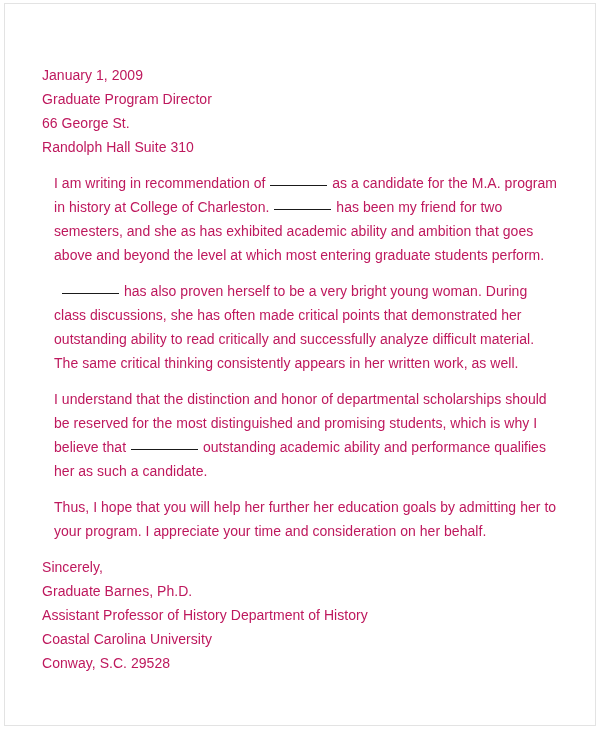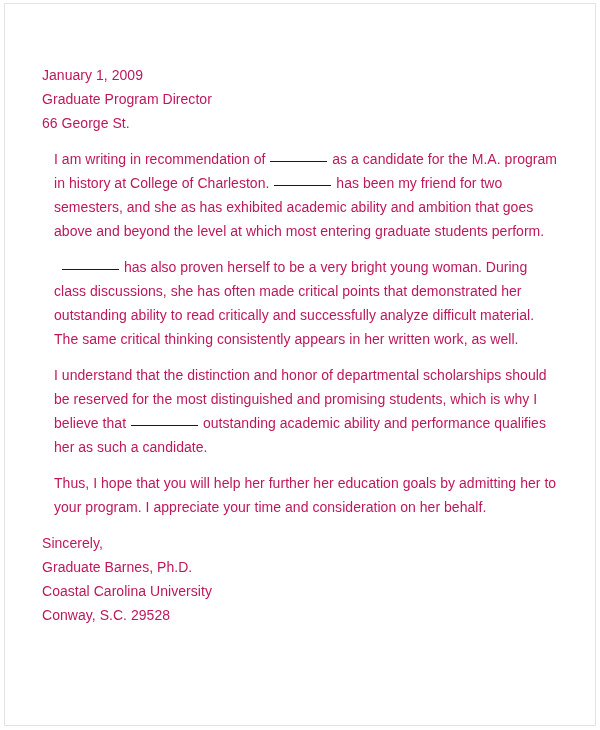--- a/index.html
+++ b/index.html
@@ -80,32 +80,34 @@
 <div class="page">
   <div class="page-frame"></div>
 
   <div class="letter">
 
     <div class="date-line">January 1, 2009</div>
 
     <div class="recipient-address">
       <div class="addr-line">Graduate Program Director</div>
       <div class="addr-line">66 George St.</div>
+      <div class="addr-line">Randolph Hall Suite 310</div>
     </div>
 
 
     <p class="body-par par-gap"><span>I am writing in recommendation of </span><span class="blank blank-sm"></span><span> as a candidate for the M.A. program in history at College of Charleston. </span><span class="blank blank-sm"></span><span> has been my friend for two semesters, and she as has exhibited academic ability and ambition that goes above and beyond the level at which most entering graduate students perform.</span></p>
 
     <p class="body-par par-gap"><span class="indent-lead"></span><span class="blank blank-sm"></span><span> has also proven herself to be a very bright young woman. During class discussions, she has often made critical points that demonstrated her outstanding ability to read critically and successfully analyze difficult material. The same critical thinking consistently appears in her written work, as well.</span></p>
 
     <p class="body-par par-gap"><span>I understand that the distinction and honor of departmental scholarships should be reserved for the most distinguished and promising students, which is why I believe that </span><span class="blank blank-lg"></span><span> outstanding academic ability and performance qualifies her as such a candidate.</span></p>
 
     <p class="body-par par-gap">Thus, I hope that you will help her further her education goals by admitting her to your program. I appreciate your time and consideration on her behalf.</p>
 
     <div class="sig-block">
       <div class="sig-line">Sincerely,</div>
       <div class="sig-line">Graduate Barnes, Ph.D.</div>
+      <div class="sig-line">Assistant Professor of History Department of History</div>
       <div class="sig-line">Coastal Carolina University</div>
       <div class="sig-line">Conway, S.C. 29528</div>
     </div>
 
   </div>
 </div>
 
 </body></html>

